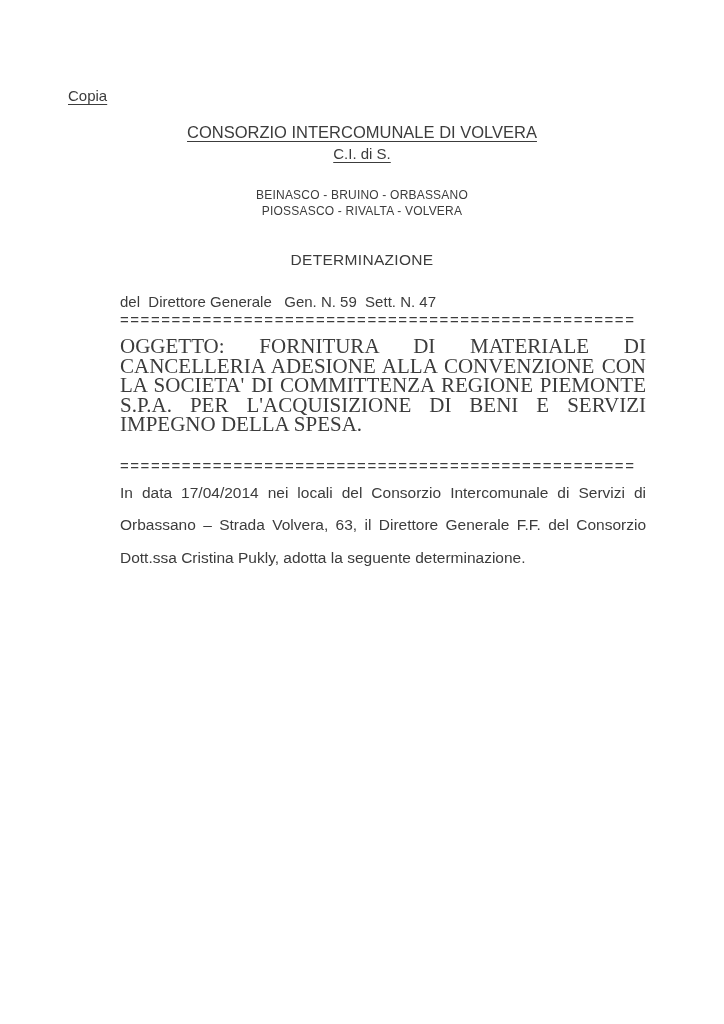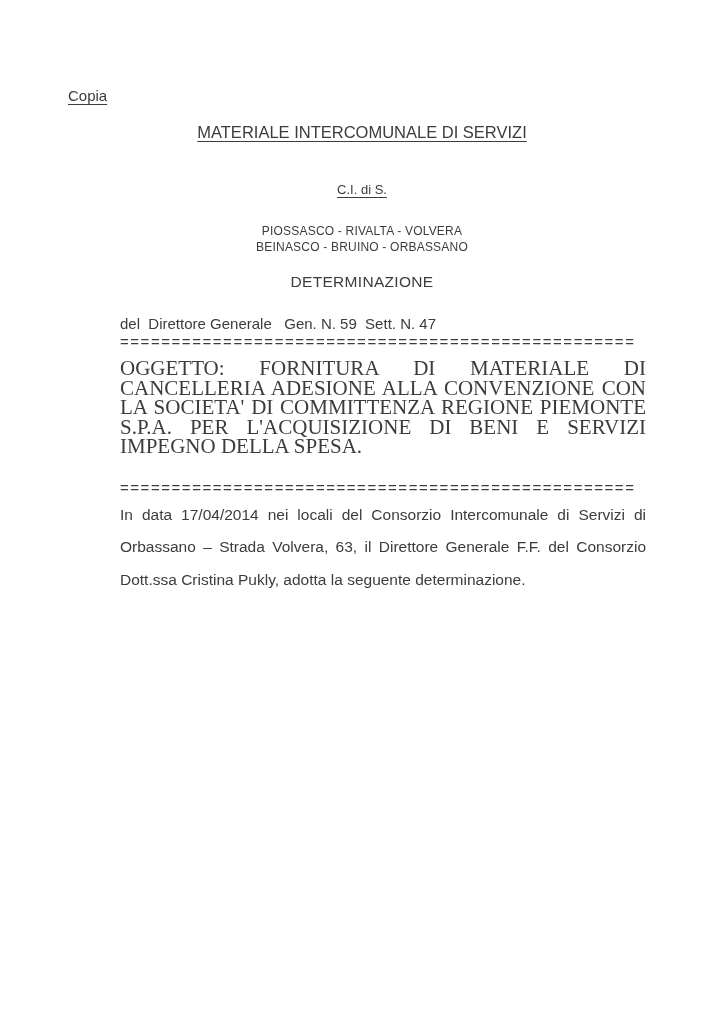--- a/index.html
+++ b/index.html
@@ -28,32 +28,31 @@
   .underlined {
     text-decoration: underline;
     text-underline-offset: 3px;
   }
   .doc-title {
     margin-top: 17px;
     font-size: 16.5px;
     line-height: 21px;
   }
   .doc-subtitle {
-    font-size: 13px;
+    font-size: 15px;
     line-height: 22px;
-    margin-top: 36px;
   }
   .municipalities {
     margin-top: 22px;
     font-size: 12px;
     line-height: 16px;
     letter-spacing: 0.2px;
   }
   .doc-type {
-    margin-top: 17px;
+    margin-top: 31px;
     font-size: 15.5px;
     line-height: 20px;
     letter-spacing: 0.3px;
   }
   .body-block {
     margin-left: 52px;
     width: 526px;
     margin-top: 22px;
     font-size: 15px;
   }
@@ -89,27 +88,27 @@
     margin-top: 2px;
   }
 </style>
 </head>
 <body>
 
 <div class="page">
 
   <div class="copy-label">Copia</div>
 
-  <div class="center doc-title underlined">MATERIALE INTERCOMUNALE DI SERVIZI</div>
+  <div class="center doc-title underlined">CONSORZIO INTERCOMUNALE DI VOLVERA</div>
 
   <div class="center doc-subtitle underlined">C.I. di S.</div>
 
   <div class="center municipalities">
+    <div>BEINASCO - BRUINO - ORBASSANO</div>
     <div>PIOSSASCO - RIVALTA - VOLVERA</div>
-    <div>BEINASCO - BRUINO - ORBASSANO</div>
   </div>
 
   <div class="center doc-type">DETERMINAZIONE</div>
 
   <div class="body-block">
 
     <div class="ref-line">del  Direttore Generale   Gen. N. 59  Sett. N. 47</div>
 
     <div class="separator">==================================================</div>
 

